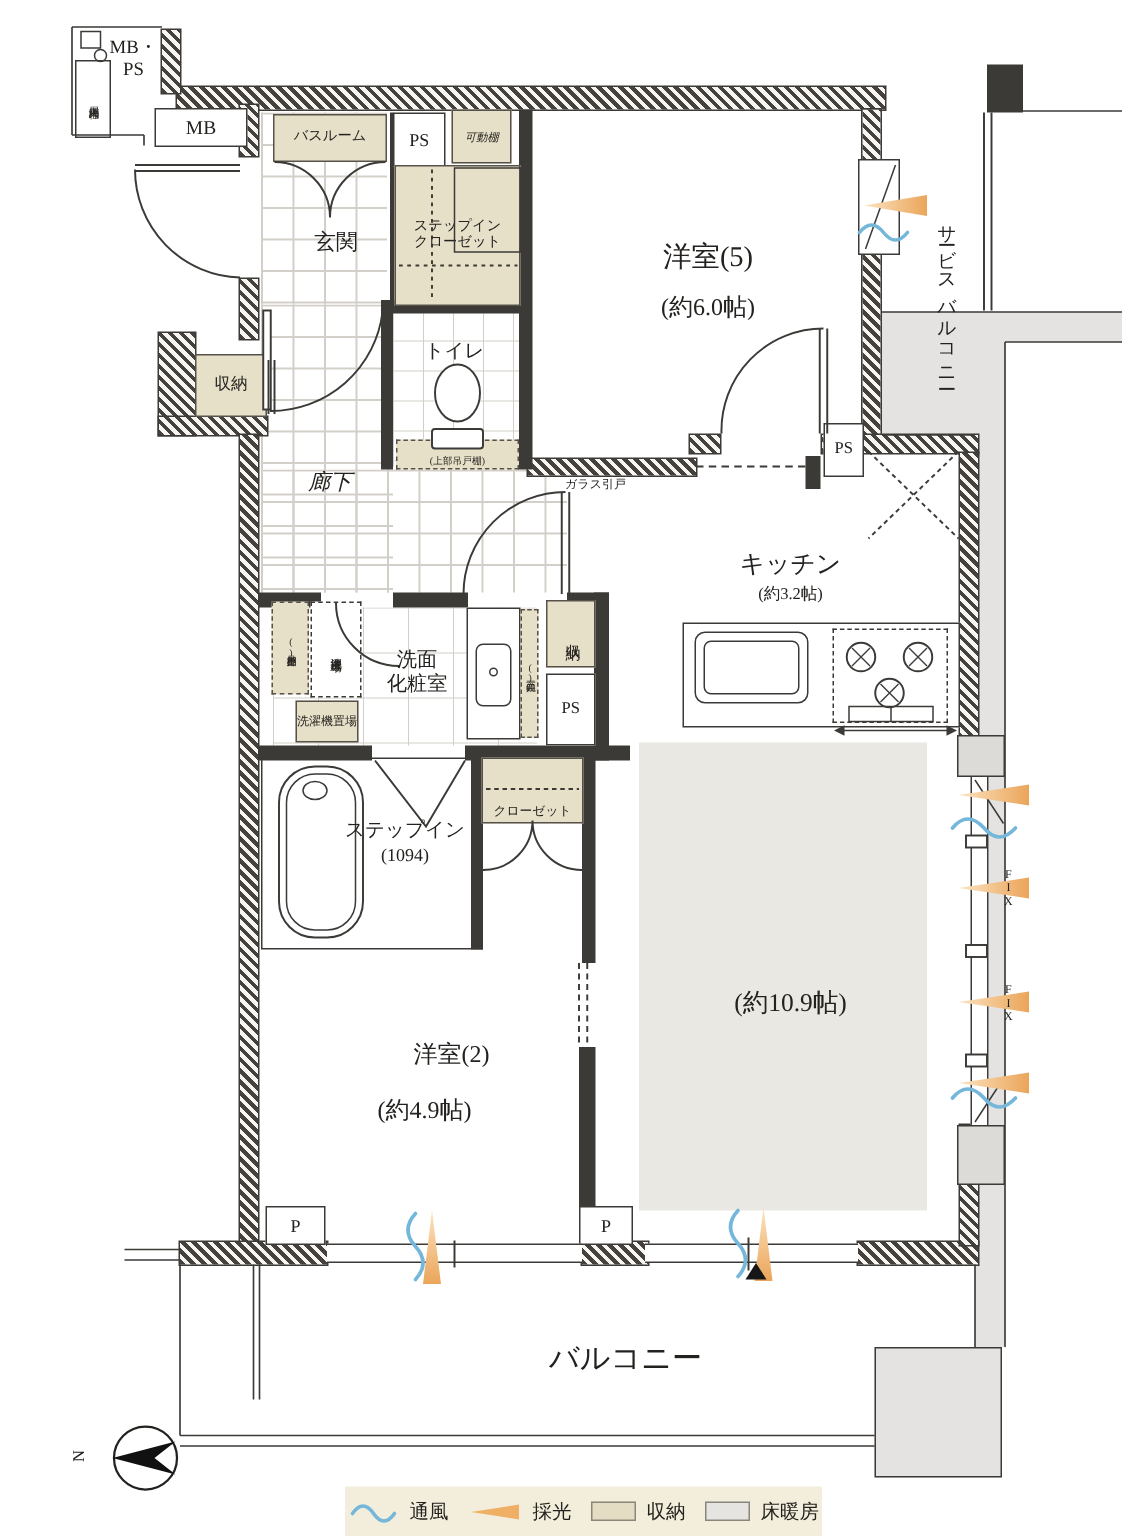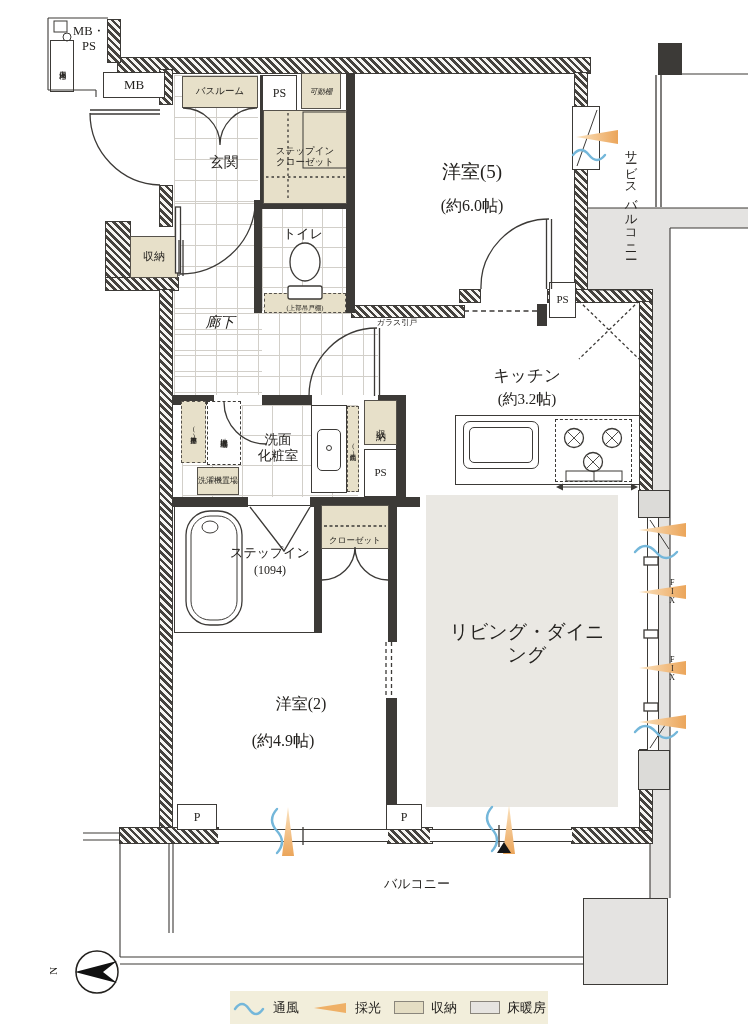--- a/index.html
+++ b/index.html
@@ -259,31 +259,31 @@
   <div class="t" style="left:66px;top:24px;width:46px;font-size:12.5px;">MB・
 PS</div>
   <div class="t" style="left:196px;top:142px;width:56px;font-size:14.5px;margin-top:12px;">玄関</div>
   <div class="t" style="left:412px;top:160px;width:120px;font-size:19px;">洋室(5)</div>
   <div class="t" style="left:412px;top:196px;width:120px;font-size:16px;">(約6.0帖)</div>
   <div class="t vt" style="left:623px;top:110px;height:175px;font-size:12.5px;">サービスバルコニー</div>
   <div class="t" style="left:275px;top:226px;width:56px;font-size:13px;">トイレ</div>
   <div class="t" style="left:192px;top:314px;width:56px;font-size:14.5px;font-style:italic;">廊下</div>
   <div class="t" style="left:368px;top:318px;width:58px;font-size:8px;">ガラス引戸</div>
   <div class="t" style="left:467px;top:366px;width:120px;font-size:16.5px;">キッチン</div>
-  <div class="t" style="left:467px;top:390px;width:120px;font-size:15px;">(約3.2帖)</div>
+  <div class="t" style="left:467px;top:390px;width:120px;font-size:11px;">(約3.2帖)</div>
   <div class="t" style="left:246px;top:432px;width:64px;font-size:13.5px;">洗面
 化粧室</div>
   <div class="t" style="left:230px;top:545px;width:80px;font-size:13px;">ステップイン</div>
   <div class="t" style="left:230px;top:563px;width:80px;font-size:12px;">(1094)</div>
-  <div class="t" style="left:447px;top:620px;width:160px;font-size:19px;">リビング・ダイニング</div>
+  <div class="t" style="left:447px;top:659px;width:160px;font-size:17px;">(約10.9帖)</div>
   <div class="t vt" style="left:667px;top:578px;font-size:8px;letter-spacing:0;">FIX</div>
   <div class="t vt" style="left:667px;top:655px;font-size:8px;letter-spacing:0;">FIX</div>
   <div class="t" style="left:241px;top:694px;width:120px;font-size:16px;">洋室(2)</div>
   <div class="t" style="left:223px;top:731px;width:120px;font-size:16px;">(約4.9帖)</div>
-  <div class="t" style="left:357px;top:876px;width:120px;font-size:13px;">バルコニー</div>
+  <div class="t" style="left:357px;top:894px;width:120px;font-size:20px;">バルコニー</div>
   <div class="t" style="left:46px;top:964px;width:16px;font-size:11px;transform:rotate(-90deg);">N</div>
 
   <div id="legend">
     <svg width="34" height="16">
         <path d="M3,9 q7,-10 14,0 q7,10 14,0" stroke="#74b7da" stroke-width="2.4" fill="none" stroke-linecap="round"></path>
       </svg>
     <span>通風</span>
     <svg width="36" height="14" style="margin-left:6px;">
         <polygon points="2,7 34,2 34,12" fill="#efb066"></polygon>
       </svg>

